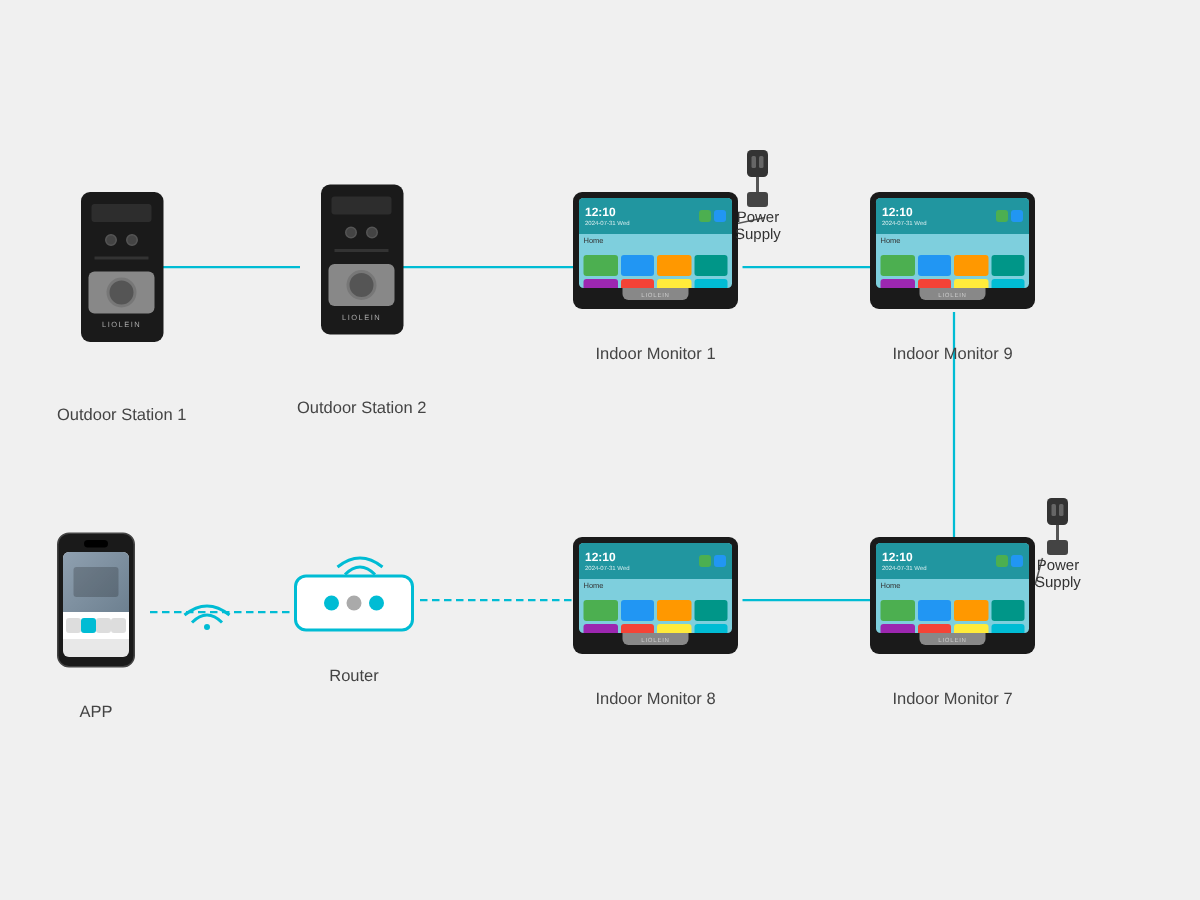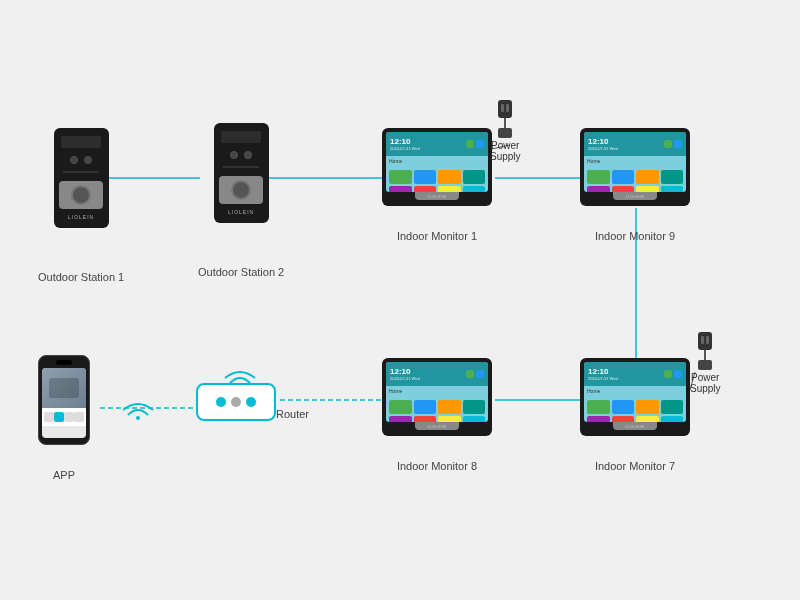--- a/index.html
+++ b/index.html
@@ -179,20 +179,21 @@
     .monitor-brand {
       font-size: 4px;
       color: #ccc;
       letter-spacing: 0.5px;
     }
 
     
     .router-device {
       position: absolute;
       display: flex;
+      flex-direction: column;
       align-items: center;
     }
 
     .router-body {
       width: 80px;
       height: 38px;
       background: white;
       border: 2px solid #00bcd4;
       border-radius: 8px;
       display: flex;

